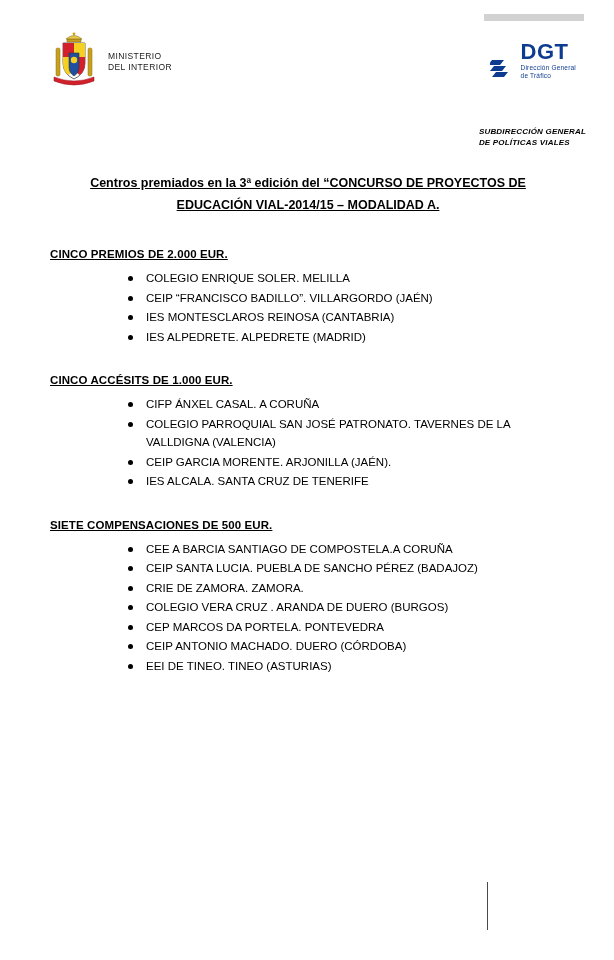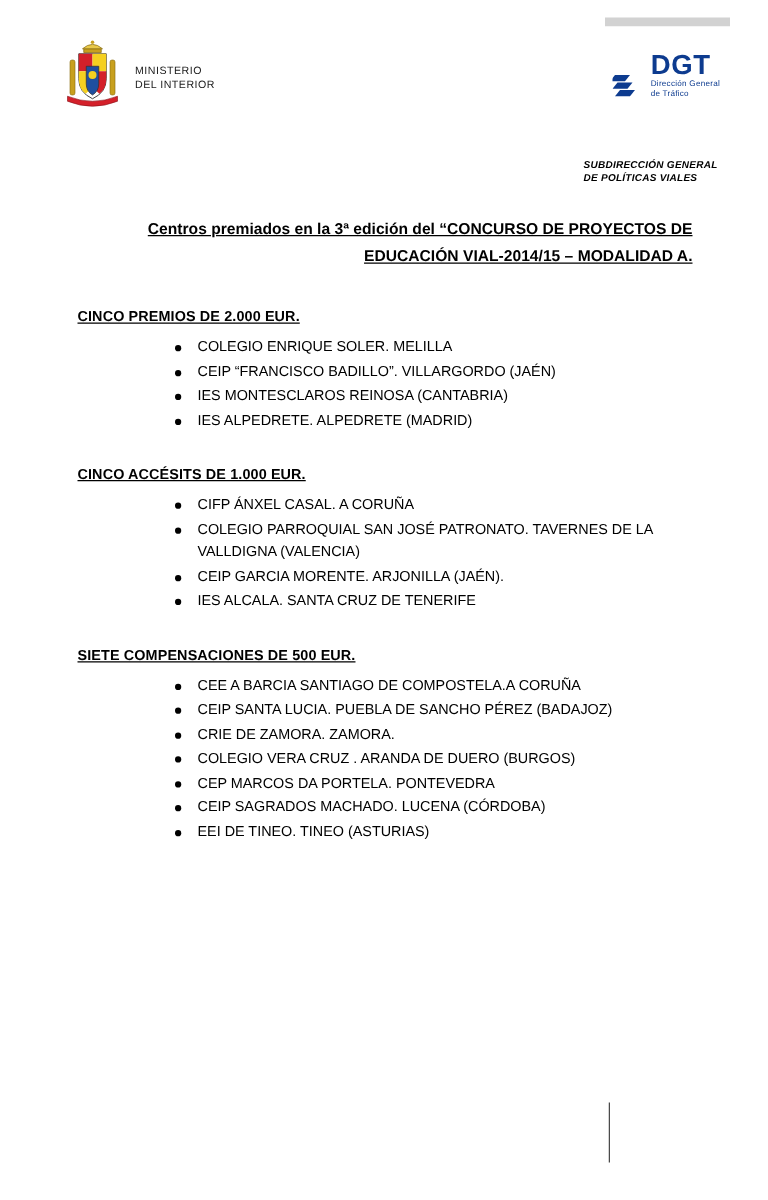--- a/index.html
+++ b/index.html
@@ -84,51 +84,51 @@
   .dgt-sub {
     font-size: 6.5px;
     color: #0d3b8f;
     line-height: 8px;
     margin-top: 2px;
     letter-spacing: 0.2px;
   }
 
   .subdir {
     position: absolute;
-    right: 40px;
+    right: 28px;
     top: 126px;
     text-align: left;
     font-size: 8px;
     font-style: italic;
     font-weight: bold;
     line-height: 11px;
     color: #000;
     letter-spacing: 0.2px;
   }
 
   
   .doc-title {
     position: absolute;
     top: 172px;
     left: 62px;
     width: 492px;
-    text-align: right;
+    text-align: center;
     font-size: 12.5px;
     font-weight: bold;
     line-height: 22px;
   }
   .doc-title span.u {
     text-decoration: underline;
   }
 
   
   .content {
     position: absolute;
     top: 248px;
-    left: 62px;
+    left: 50px;
     width: 520px;
   }
   .section {
     margin-bottom: 14px;
   }
   .section-title {
     font-size: 11.5px;
     font-weight: bold;
     text-decoration: underline;
     margin-bottom: 9px;
@@ -260,21 +260,21 @@
     <div class="gap-1"></div>
 
     <div class="section">
       <div class="section-title">SIETE COMPENSACIONES DE 500 EUR.</div>
       <ul class="items">
         <li>CEE  A BARCIA  SANTIAGO DE COMPOSTELA.A CORUÑA</li>
         <li>CEIP SANTA LUCIA.  PUEBLA DE SANCHO PÉREZ (BADAJOZ)</li>
         <li>CRIE DE ZAMORA.  ZAMORA.</li>
         <li>COLEGIO VERA CRUZ .  ARANDA DE DUERO (BURGOS)</li>
         <li>CEP MARCOS DA PORTELA.   PONTEVEDRA</li>
-        <li>CEIP  SAGRADOS MACHADO.  LUCENA (CÓRDOBA)</li>
+        <li>CEIP  ANTONIO MACHADO.  DUERO (CÓRDOBA)</li>
         <li>EEI DE TINEO. TINEO (ASTURIAS)</li>
       </ul>
     </div>
 
   </div>
 
   <div class="bottom-rule"></div>
 
 </div>
 

